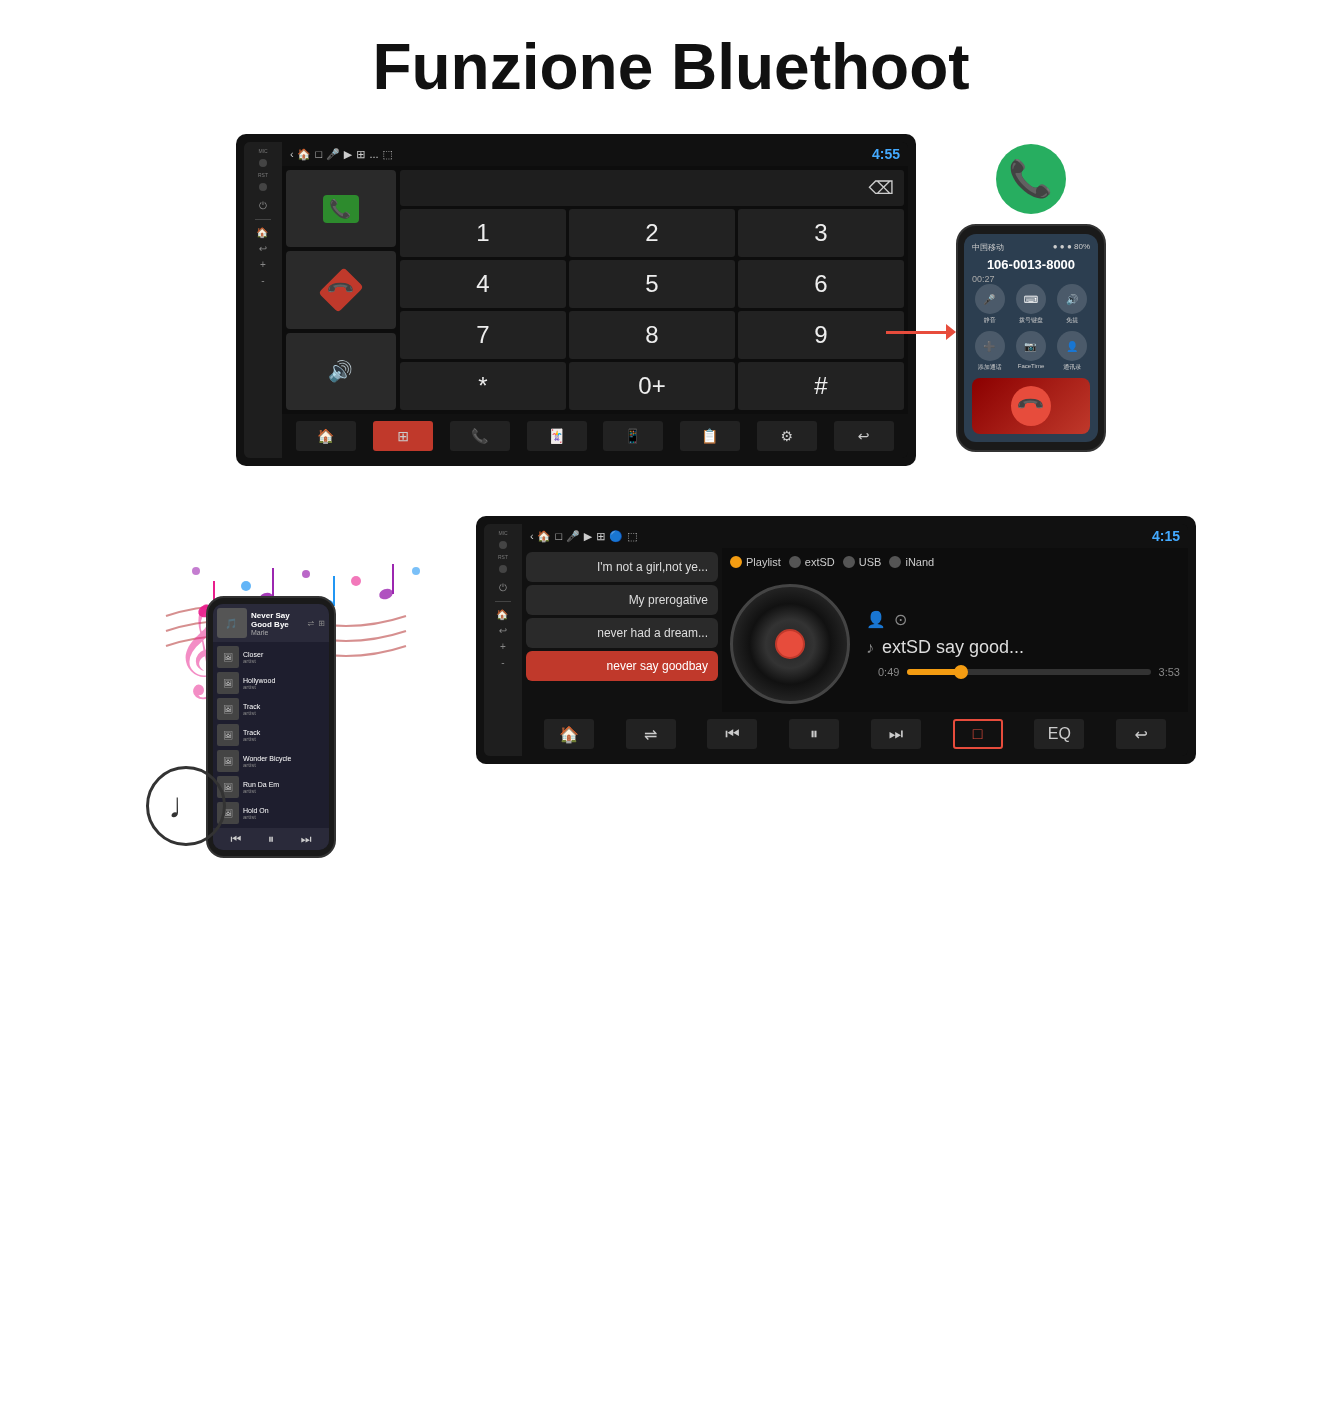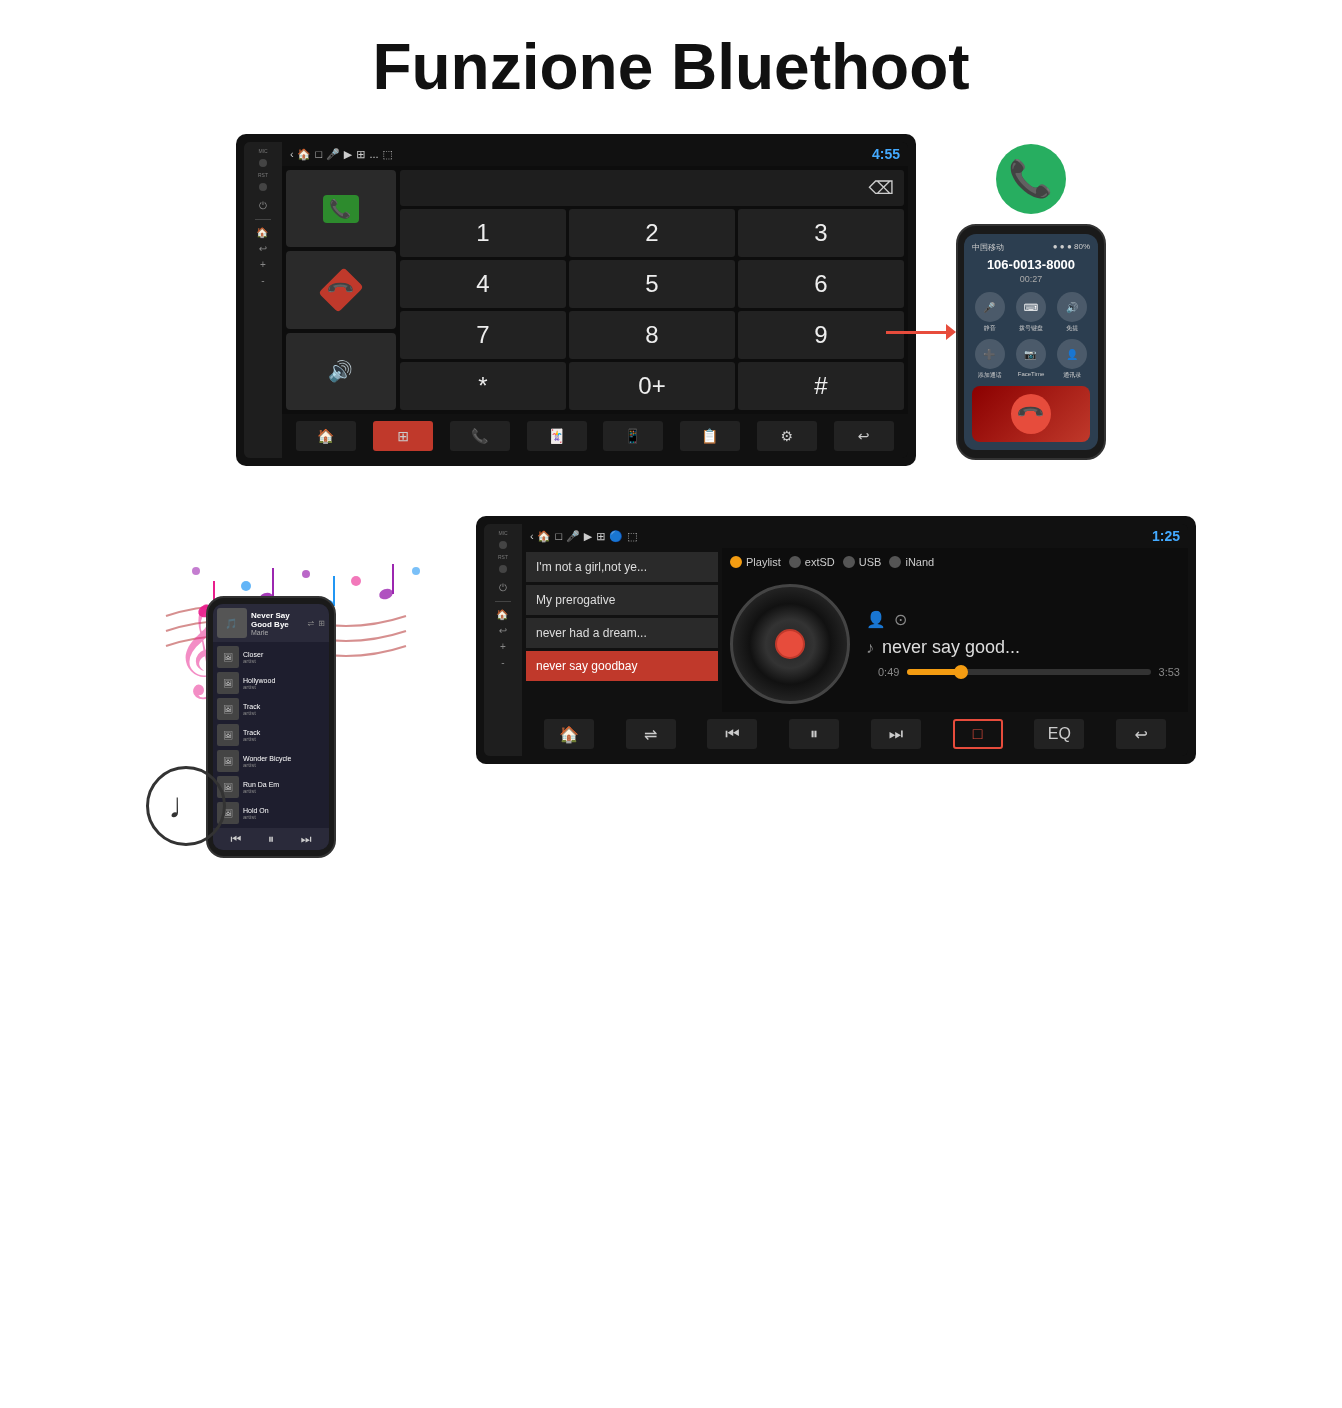--- a/index.html
+++ b/index.html
@@ -230,24 +230,23 @@
 
     .phone-number-display {
       text-align: center;
       color: white;
       font-size: 13px;
       font-weight: bold;
       margin-bottom: 2px;
     }
 
     .phone-duration {
-      text-align: center;
+      text-align: left;
       color: #aaa;
       font-size: 9px;
-      margin-bottom: 8px;
     }
 
     .phone-call-buttons {
       display: grid;
       grid-template-columns: repeat(3, 1fr);
       gap: 6px;
       margin-bottom: 6px;
     }
 
     .phone-call-btn {
@@ -430,25 +429,26 @@
       width: 200px;
       background: #111;
       display: flex;
       flex-direction: column;
       gap: 3px;
       padding: 4px;
     }
 
     .playlist-item {
       background: #2a2a2a;
-      border-radius: 0;
+      border-radius: 6px;
       padding: 8px 10px;
       font-size: 12px;
       color: #ddd;
       cursor: pointer;
+      text-align: right;
     }
 
     .playlist-item.active-track {
       background: #c0392b;
       color: white;
     }
 
     .music-player-panel {
       flex: 1;
       display: flex;
@@ -918,21 +918,21 @@
           <div class="car-statusbar-icons">
             <span style="font-size:11px;color:#ccc;">‹</span>
             <span style="font-size:11px;color:#ccc;">🏠</span>
             <span style="font-size:11px;color:#ccc;">□</span>
             <span style="font-size:11px;color:#ccc;">🎤</span>
             <span style="font-size:11px;color:#ccc;">▶</span>
             <span style="font-size:11px;color:#ccc;">⊞</span>
             <span style="font-size:11px;color:#ccc;">🔵</span>
             <span style="font-size:11px;color:#ccc;">⬚</span>
           </div>
-          <div class="car-statusbar-time">1:25</div>
+          <div class="car-statusbar-time">4:15</div>
         </div>
 
         <div class="music-content">
 
           <div class="music-playlist-panel">
             <div class="playlist-item">I'm not a girl,not ye...</div>
             <div class="playlist-item">My prerogative</div>
             <div class="playlist-item">never had a dream...</div>
             <div class="playlist-item active-track">never say goodbay</div>
           </div>
@@ -964,21 +964,21 @@
                 <div class="vinyl-center"></div>
               </div>
 
               <div class="music-info-panel">
                 <div class="music-icons-row">
                   <span>👤</span>
                   <span>⊙</span>
                 </div>
                 <div class="music-track-name">
                   <span class="music-note-sm">♪</span>
-                  <span>never say good...</span>
+                  <span>extSD say good...</span>
                 </div>
                 <div class="music-progress">
                   <span class="progress-time">0:49</span>
                   <div class="progress-bar-container">
                     <div class="progress-bar-fill"></div>
                     <div class="progress-handle"></div>
                   </div>
                   <span class="progress-time">3:53</span>
                 </div>
               </div>

